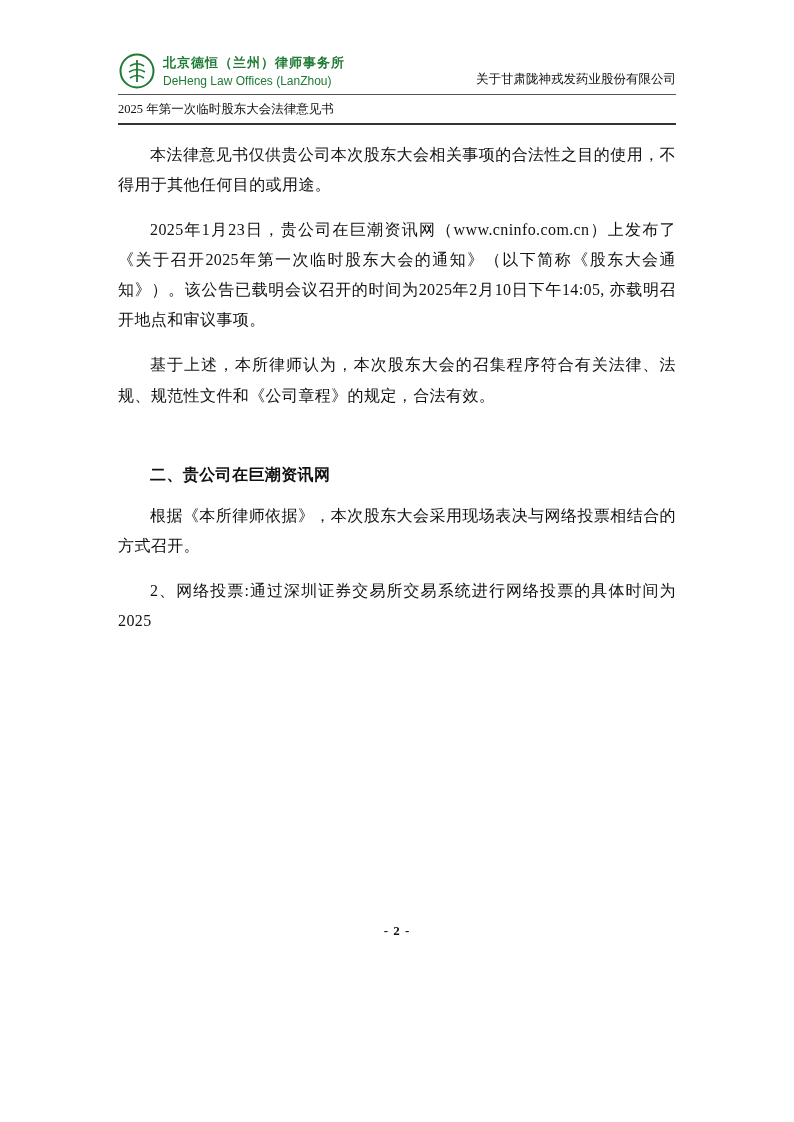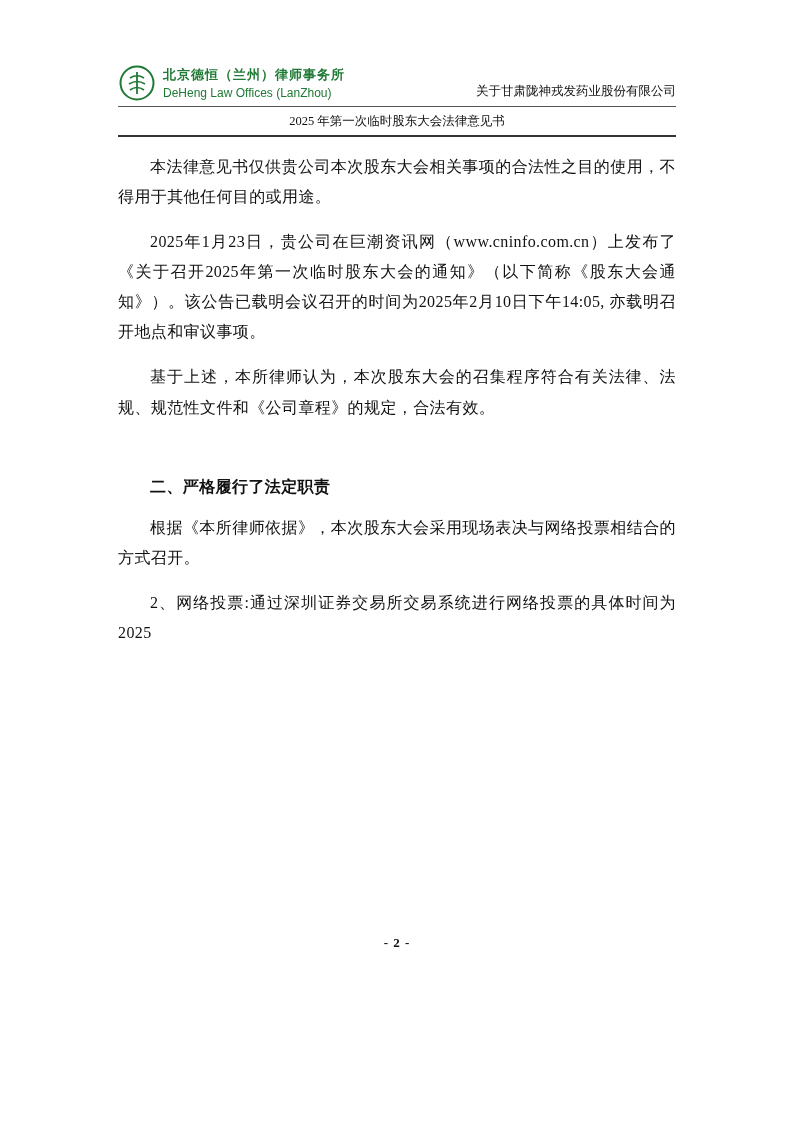--- a/index.html
+++ b/index.html
@@ -1,19 +1,19 @@
 <!DOCTYPE html>
 <html lang="zh"><head>
 <meta charset="utf-8">
 <style>
   * { margin:0; padding:0; box-sizing:border-box; }
   html,body { background:#ffffff; }
   .page {
     width:794px; height:991px;
-    margin:12px auto;
+    margin:0 auto;
     background:#ffffff;
     position:relative;
     font-family:"Liberation Serif","DejaVu Serif",serif;
     color:#111;
     padding:52px 118px 30px 118px;
     overflow:hidden;
   }
   
   .header-top {
     display:flex;
@@ -28,21 +28,21 @@
     font-size:13px; font-weight:bold; color:#1e7a34;
     letter-spacing:1px;
     font-family:"Liberation Sans","DejaVu Sans",sans-serif;
   }
   .firm-en {
     font-size:12px; color:#1e7a34;
     font-family:"Liberation Sans","DejaVu Sans",sans-serif;
   }
   .title1 { font-size:12.5px; padding-bottom:2px; }
   .header-bottom {
-    text-align:center;
+    text-align:left;
     border-bottom:2px solid #333;
     padding:6px 0 5px 0;
     font-size:12.5px;
   }
   
   .doc-body { margin-top:6px; }
   .para {
     font-size:16px;
     line-height:1.88;
     text-align:justify;
@@ -93,20 +93,20 @@
     </div>
     <div class="header-bottom">
       <span>2025 年第一次临时股东大会法律意见书</span>
     </div>
   </div>
 
   <div class="doc-body">
     <p class="para">本法律意见书仅供贵公司本次股东大会相关事项的合法性之目的使用，不得用于其他任何目的或用途。</p>
     <p class="para">2025年1月23日，贵公司在巨潮资讯网（www.cninfo.com.cn）上发布了《关于召开2025年第一次临时股东大会的通知》（以下简称《股东大会通知》）。该公告已载明会议召开的时间为2025年2月10日下午14:05, 亦载明召开地点和审议事项。</p>
     <p class="para">基于上述，本所律师认为，本次股东大会的召集程序符合有关法律、法规、规范性文件和《公司章程》的规定，合法有效。</p>
-    <h2 class="heading">二、严格履行了法定职责</h2>
+    <h2 class="heading">二、贵公司在巨潮资讯网</h2>
     <p class="para">根据《本所律师依据》，本次股东大会采用现场表决与网络投票相结合的方式召开。</p>
     <p class="para">2、网络投票:通过深圳证券交易所交易系统进行网络投票的具体时间为2025</p>
   </div>
 
   <div class="footer">- 2 -</div>
 
 </div>
 
 </body></html>

